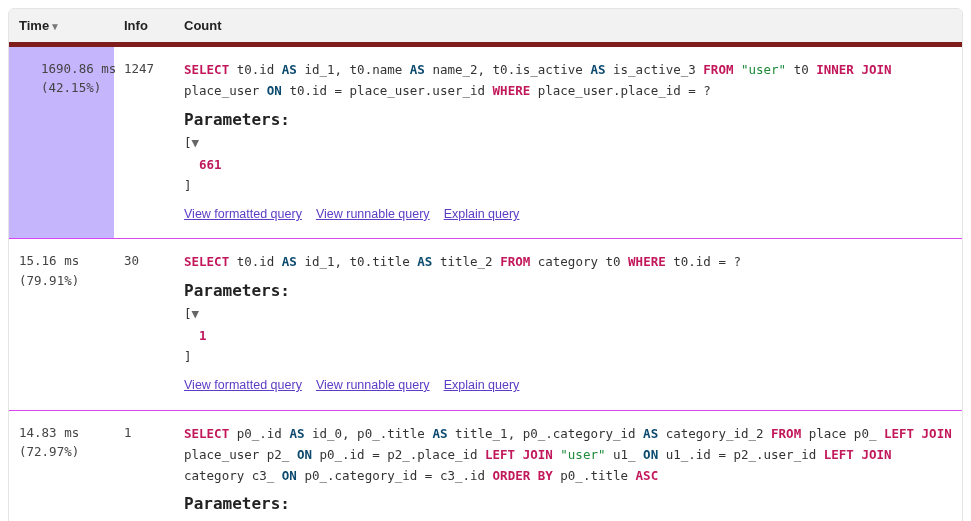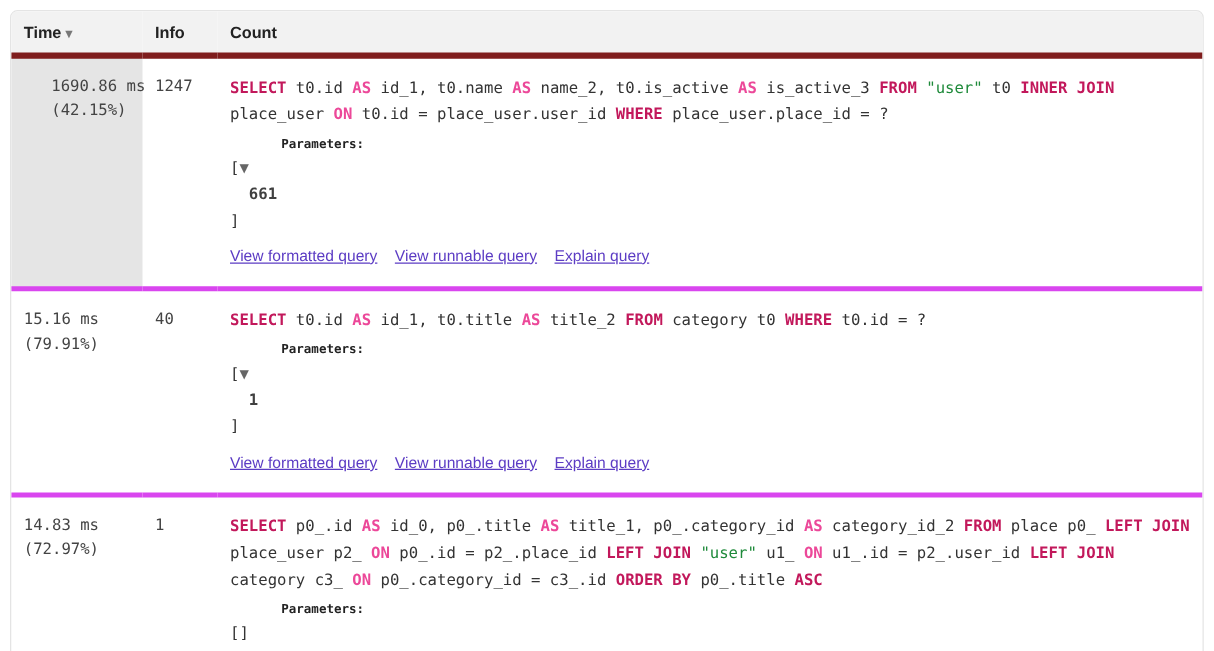--- a/index.html
+++ b/index.html
@@ -29,56 +29,55 @@
     padding: 9px 10px;
     font-size: 13px;
     color: #222;
     border-bottom: 5px solid #7f1d1d;
   }
   thead th .sort-icon {
     color: #777;
     font-size: 10px;
     margin-left: 1px;
   }
-  tbody tr { border-top: 4px solid #d946ef; }
+  tbody tr { border-top: 1px solid #d946ef; }
   tbody tr:first-child { border-top: none; }
   tbody td {
     padding: 12px 10px 14px 10px;
     vertical-align: top;
     font-size: 13px;
     line-height: 1.55;
   }
   tbody td.time-cell, tbody td.count-cell {
     font-family: ui-monospace, SFMono-Regular, Menlo, Consolas, monospace;
     color: #444;
     white-space: nowrap;
     font-size: 12.5px;
   }
   tbody td.time-cell.hot {
-    background: #e5e5e5;
+    background: #c4b5fd;
     padding-left: 32px;
   }
   .mono {
     font-family: ui-monospace, SFMono-Regular, Menlo, Consolas, monospace;
     font-size: 12.5px;
     line-height: 1.7;
     word-break: break-word;
     white-space: pre-wrap;
   }
   .sql { color: #333; }
   .kw   { color: #c2185b; font-weight: 600; }  
-  .kw2  { color: #ec4899; font-weight: 600; }  
+  .kw2  { color: #0c4a6e; font-weight: 600; }  
   .str  { color: #1e8a3a; }
-  .num  { color: #404040; font-weight: 600; }
+  .num  { color: #be185d; font-weight: 600; }
   .params-label {
     font-family: ui-monospace, SFMono-Regular, Menlo, Consolas, monospace;
     font-weight: 700;
     margin-top: 6px;
-    font-size: 10px;
-    margin-left: 41px;
+    font-size: 16px;
   }
   .params-body {
     font-family: ui-monospace, SFMono-Regular, Menlo, Consolas, monospace;
     font-size: 12.5px;
     line-height: 1.7;
     color: #333;
     white-space: pre;
   }
   .params-body .caret { color: #666; }
   .actions { margin-top: 8px; }
@@ -129,21 +128,21 @@
   <span class="num">661</span>
 ]</div>
             <div class="actions"><a href="#">View formatted query</a><a href="#">View runnable query</a><a href="#">Explain query</a></div>
           </td>
         </tr>
         <tr>
           <td class="time-cell">
             <div>15.16 ms</div>
             <div>(79.91%)</div>
           </td>
-          <td class="count-cell">40</td>
+          <td class="count-cell">30</td>
           <td>
             <div class="mono sql"><span class="kw">SELECT</span> t0.id <span class="kw2">AS</span> id_1, t0.title <span class="kw2">AS</span> title_2 <span class="kw">FROM</span> category t0 <span class="kw">WHERE</span> t0.id = ?</div>
             <div class="params-label">Parameters:</div>
             <div class="params-body">[<span class="caret">▼</span>
   <span class="num">1</span>
 ]</div>
             <div class="actions"><a href="#">View formatted query</a><a href="#">View runnable query</a><a href="#">Explain query</a></div>
           </td>
         </tr>
         <tr>

